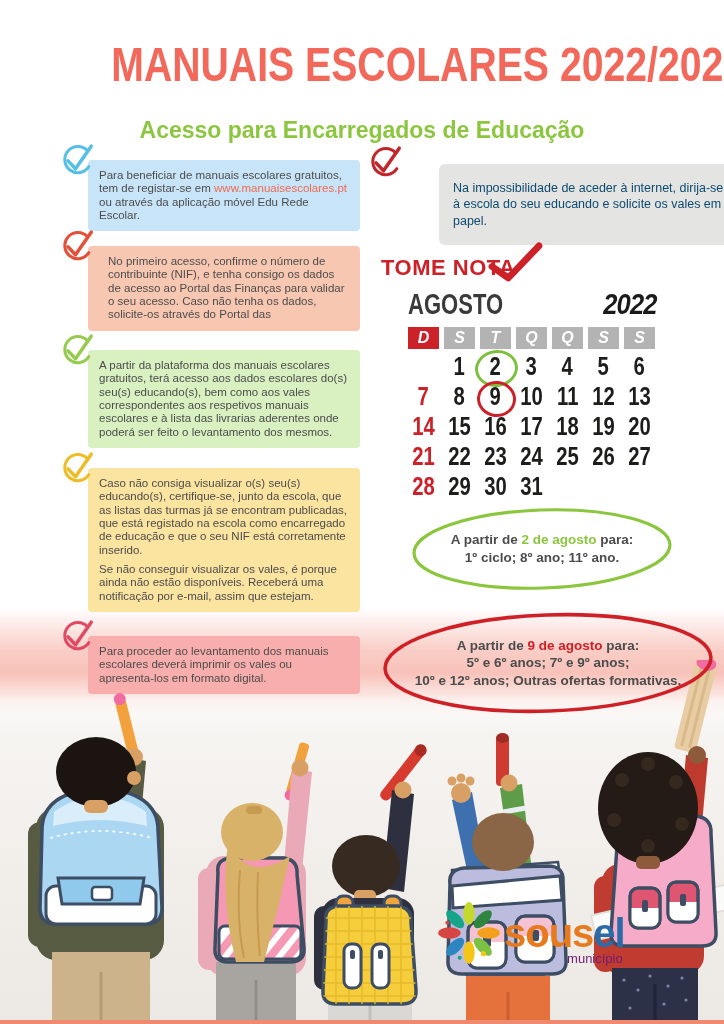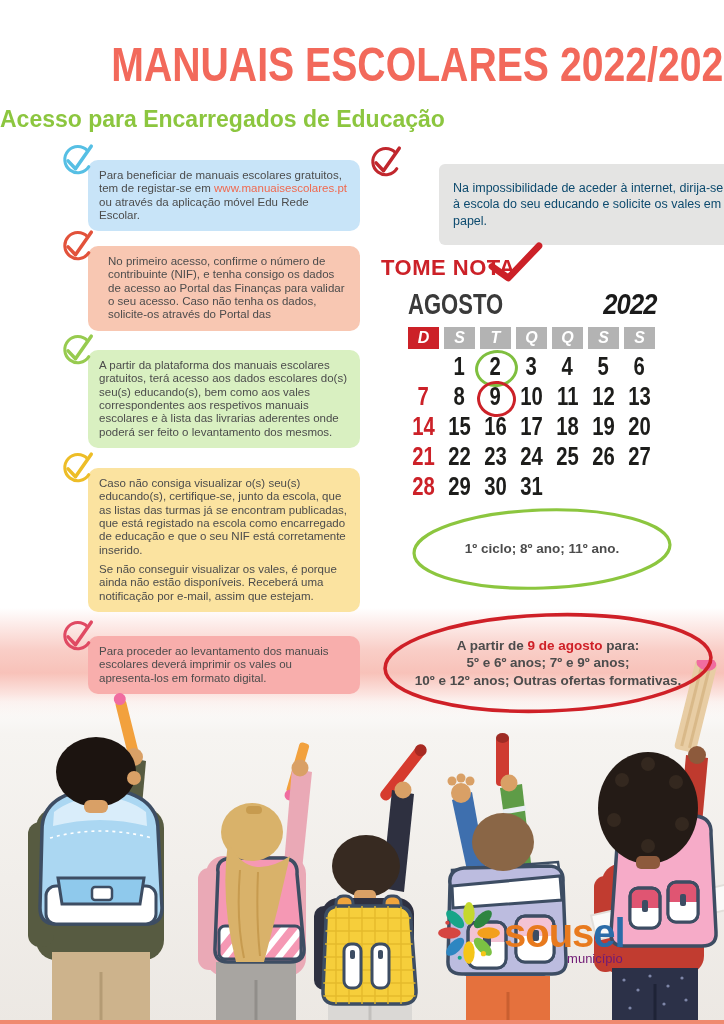--- a/index.html
+++ b/index.html
@@ -2,30 +2,30 @@
 <html><head>
 <meta charset="utf-8">
 <style>
   html,body{margin:0;padding:0;}
   body{font-family:"Liberation Sans", sans-serif; background:#fff;}
   .page{position:relative;width:724px;height:1024px;margin:0 auto;overflow:hidden;background:#ffffff;}
 
   
   .title-wrap{position:absolute;top:36px;left:0;width:724px;text-align:center;z-index:1;padding-left:32px;}
   .title{display:inline-block;font-size:49px;font-weight:bold;color:#F2695B;letter-spacing:0px;transform:scaleX(0.8);transform-origin:center;white-space:nowrap;}
-  .subtitle-wrap{position:absolute;top:106px;left:0;width:724px;z-index:1;}
+  .subtitle-wrap{position:absolute;top:117px;left:0;width:724px;text-align:center;z-index:1;}
   .subtitle{font-size:23px;font-weight:bold;color:#8CC63F;}
 
   
   .chk{position:absolute;z-index:2;}
   .c-blue{color:#56BFE4}.c-red{color:#E2523B}.c-green{color:#97CB4F}
   .c-yellow{color:#EDBD27}.c-rose{color:#E04A63}.c-darkred{color:#C1272D}
 
   
-  .ibox{position:absolute;left:88px;width:272px;box-sizing:border-box;padding:9px 11px;border-radius:10px;
+  .ibox{position:absolute;left:88px;width:272px;box-sizing:border-box;padding:9px 11px;border-radius:4px;
         font-size:11.5px;line-height:1.16;color:#4C4C4C;z-index:1;}
   .ibox p{margin:0 0 6px 0;}
   .ibox p:last-child{margin-bottom:0;}
   .b-blue{background:#C8E4F8;top:160px;}
   .b-salmon{background:#F8C7B2;top:246px;padding-left:20px;}
   .b-green{background:#D9F0C1;top:350px;}
   .b-yellow{background:#FBE3A0;top:468px;}
   .b-pink{background:#F8AEAC;top:636px;}
   .link{color:#F0694F;cursor:pointer;}
 
@@ -257,20 +257,21 @@
     <span class="cal-cell">
         <span></span>
       </span>
   </div>
 
   <div class="note green-note">
     <svg class="note-svg" width="264" height="86" viewBox="0 0 264 86">
       <ellipse cx="132" cy="43" rx="128" ry="39" fill="none" stroke="#8CC63F" stroke-width="3.2" transform="rotate(-2 132 43)"></ellipse>
     </svg>
     <div class="note-text">
+      <div><span>A partir de </span><span class="d-green">2 de agosto</span><span> para:</span></div>
       <div>1º ciclo; 8º ano; 11º ano.</div>
     </div>
   </div>
 
   <div class="note red-note">
     <svg class="note-svg" width="336" height="106" viewBox="0 0 336 106">
       <ellipse cx="168" cy="53" rx="163" ry="48" fill="none" stroke="#CF2027" stroke-width="3.6" transform="rotate(-2 168 53)"></ellipse>
     </svg>
     <div class="note-text">
       <div><span>A partir de </span><span class="d-red">9 de agosto</span><span> para:</span></div>

